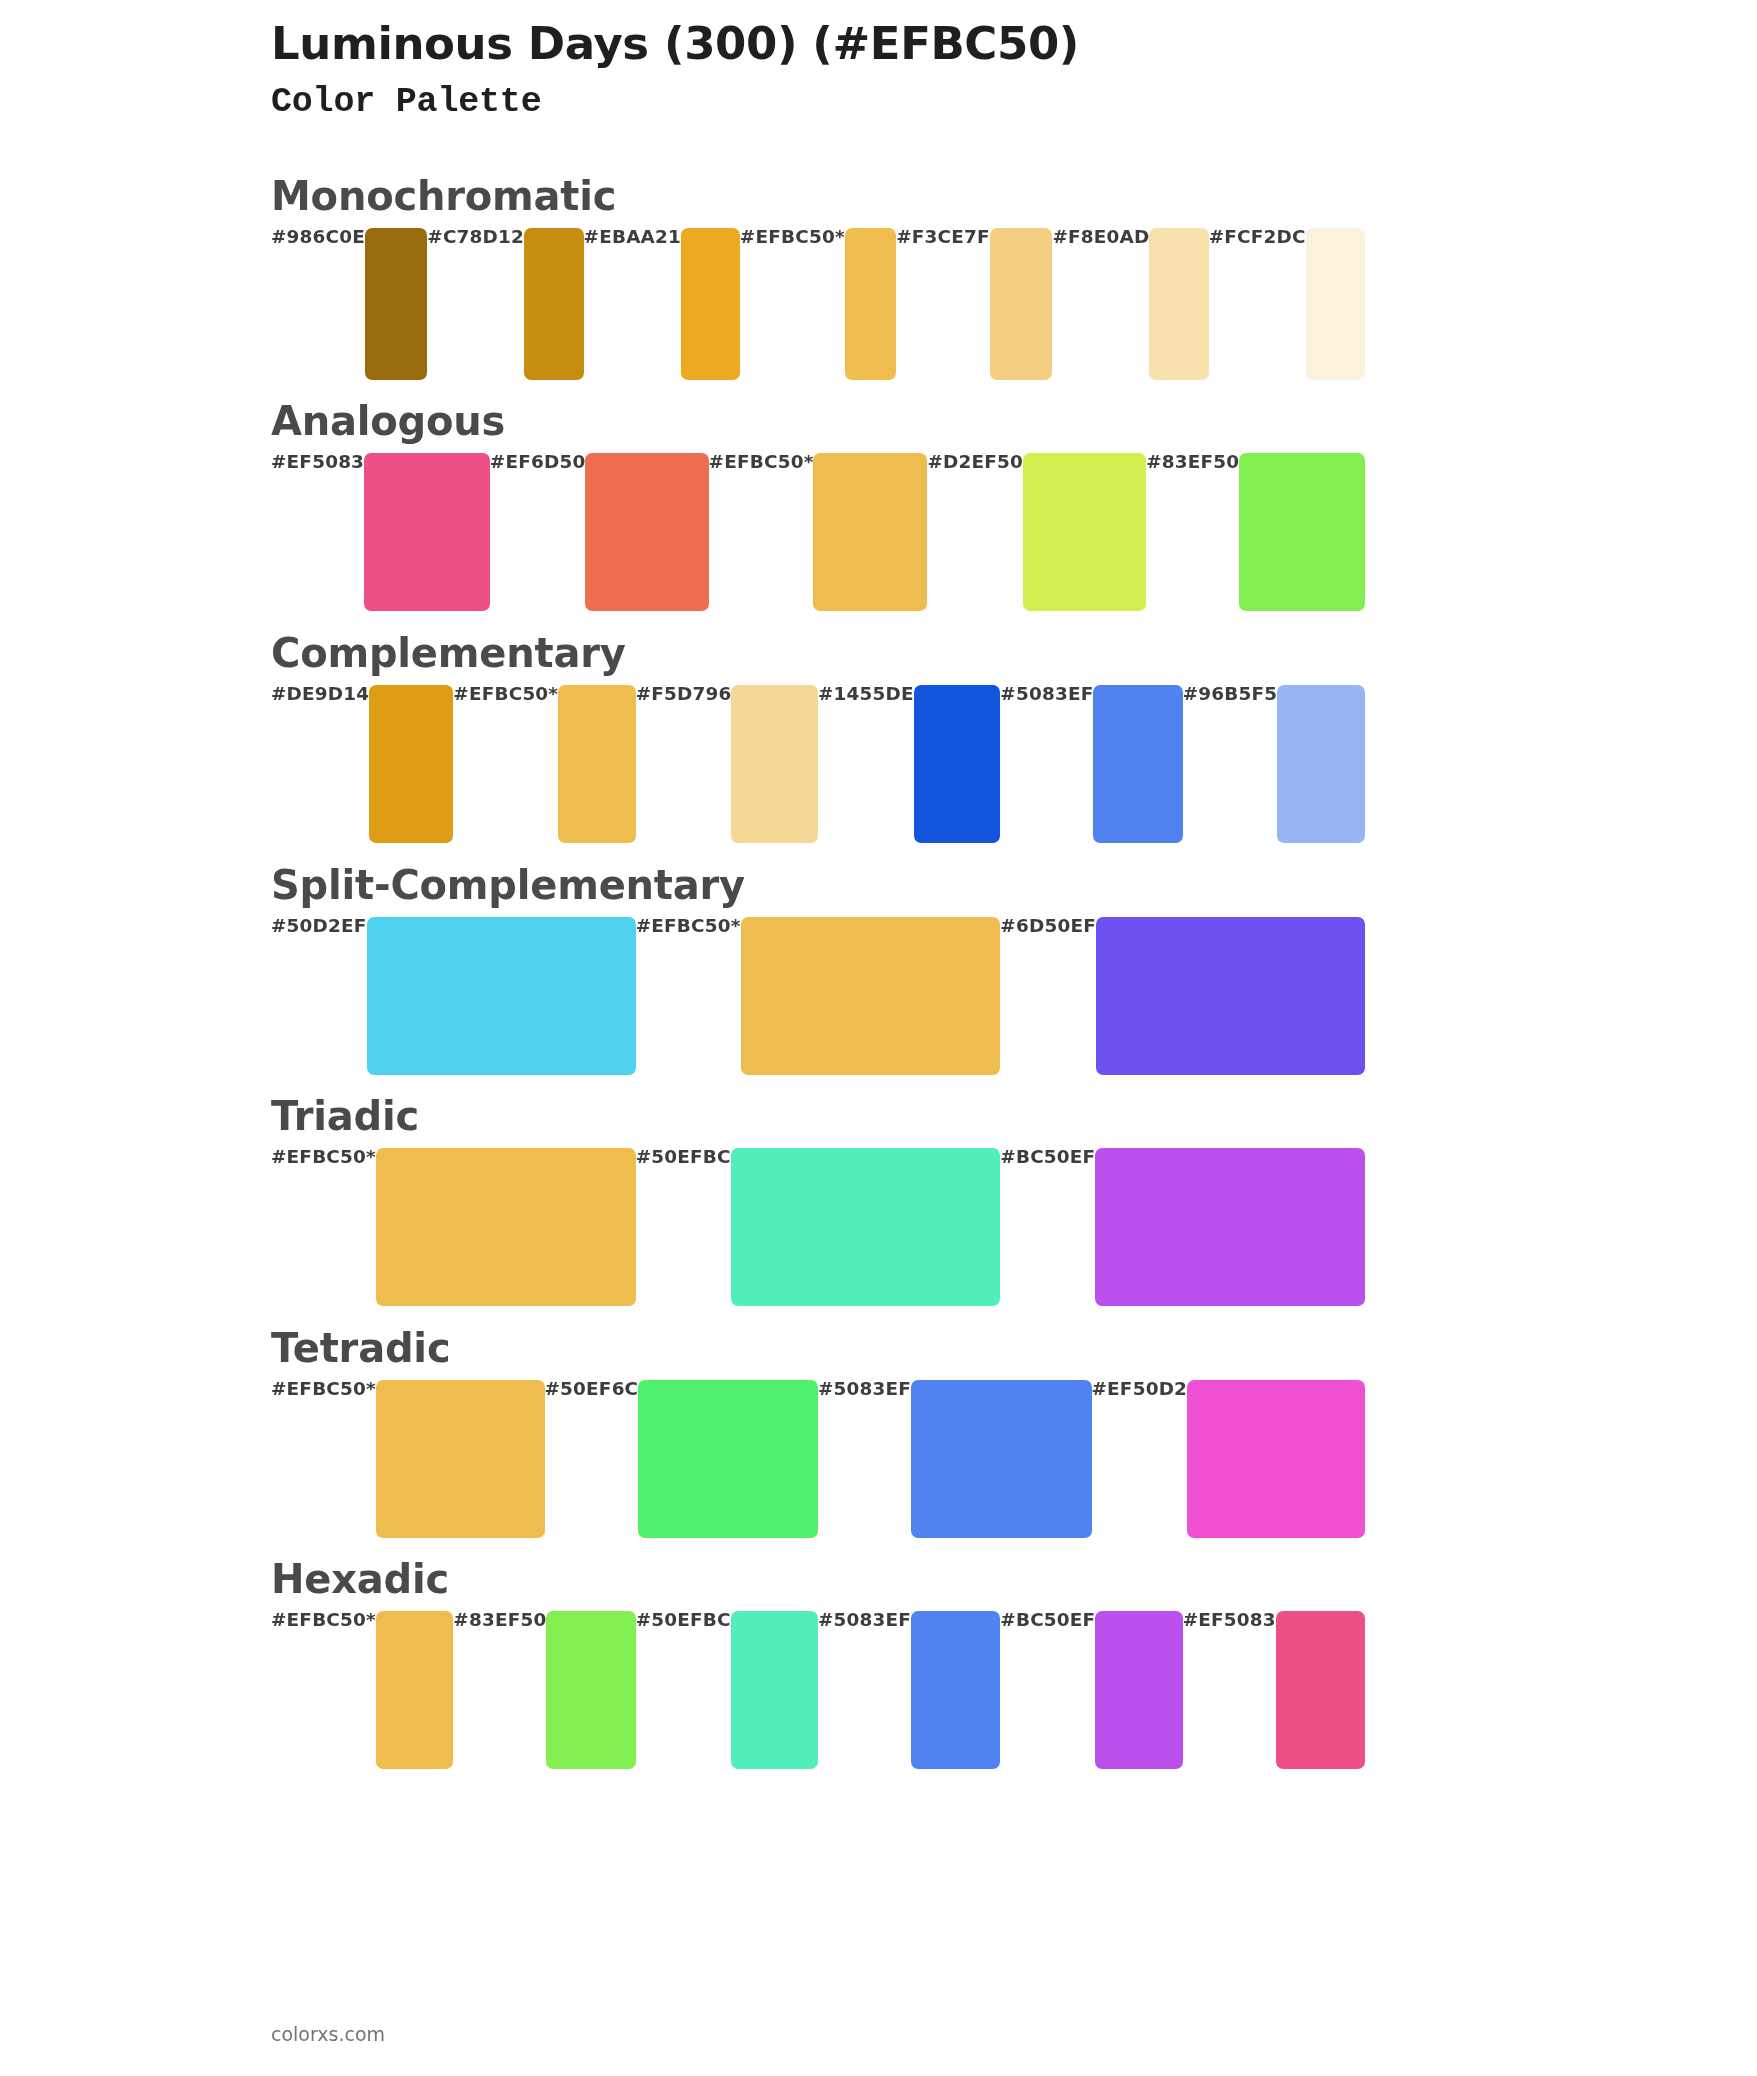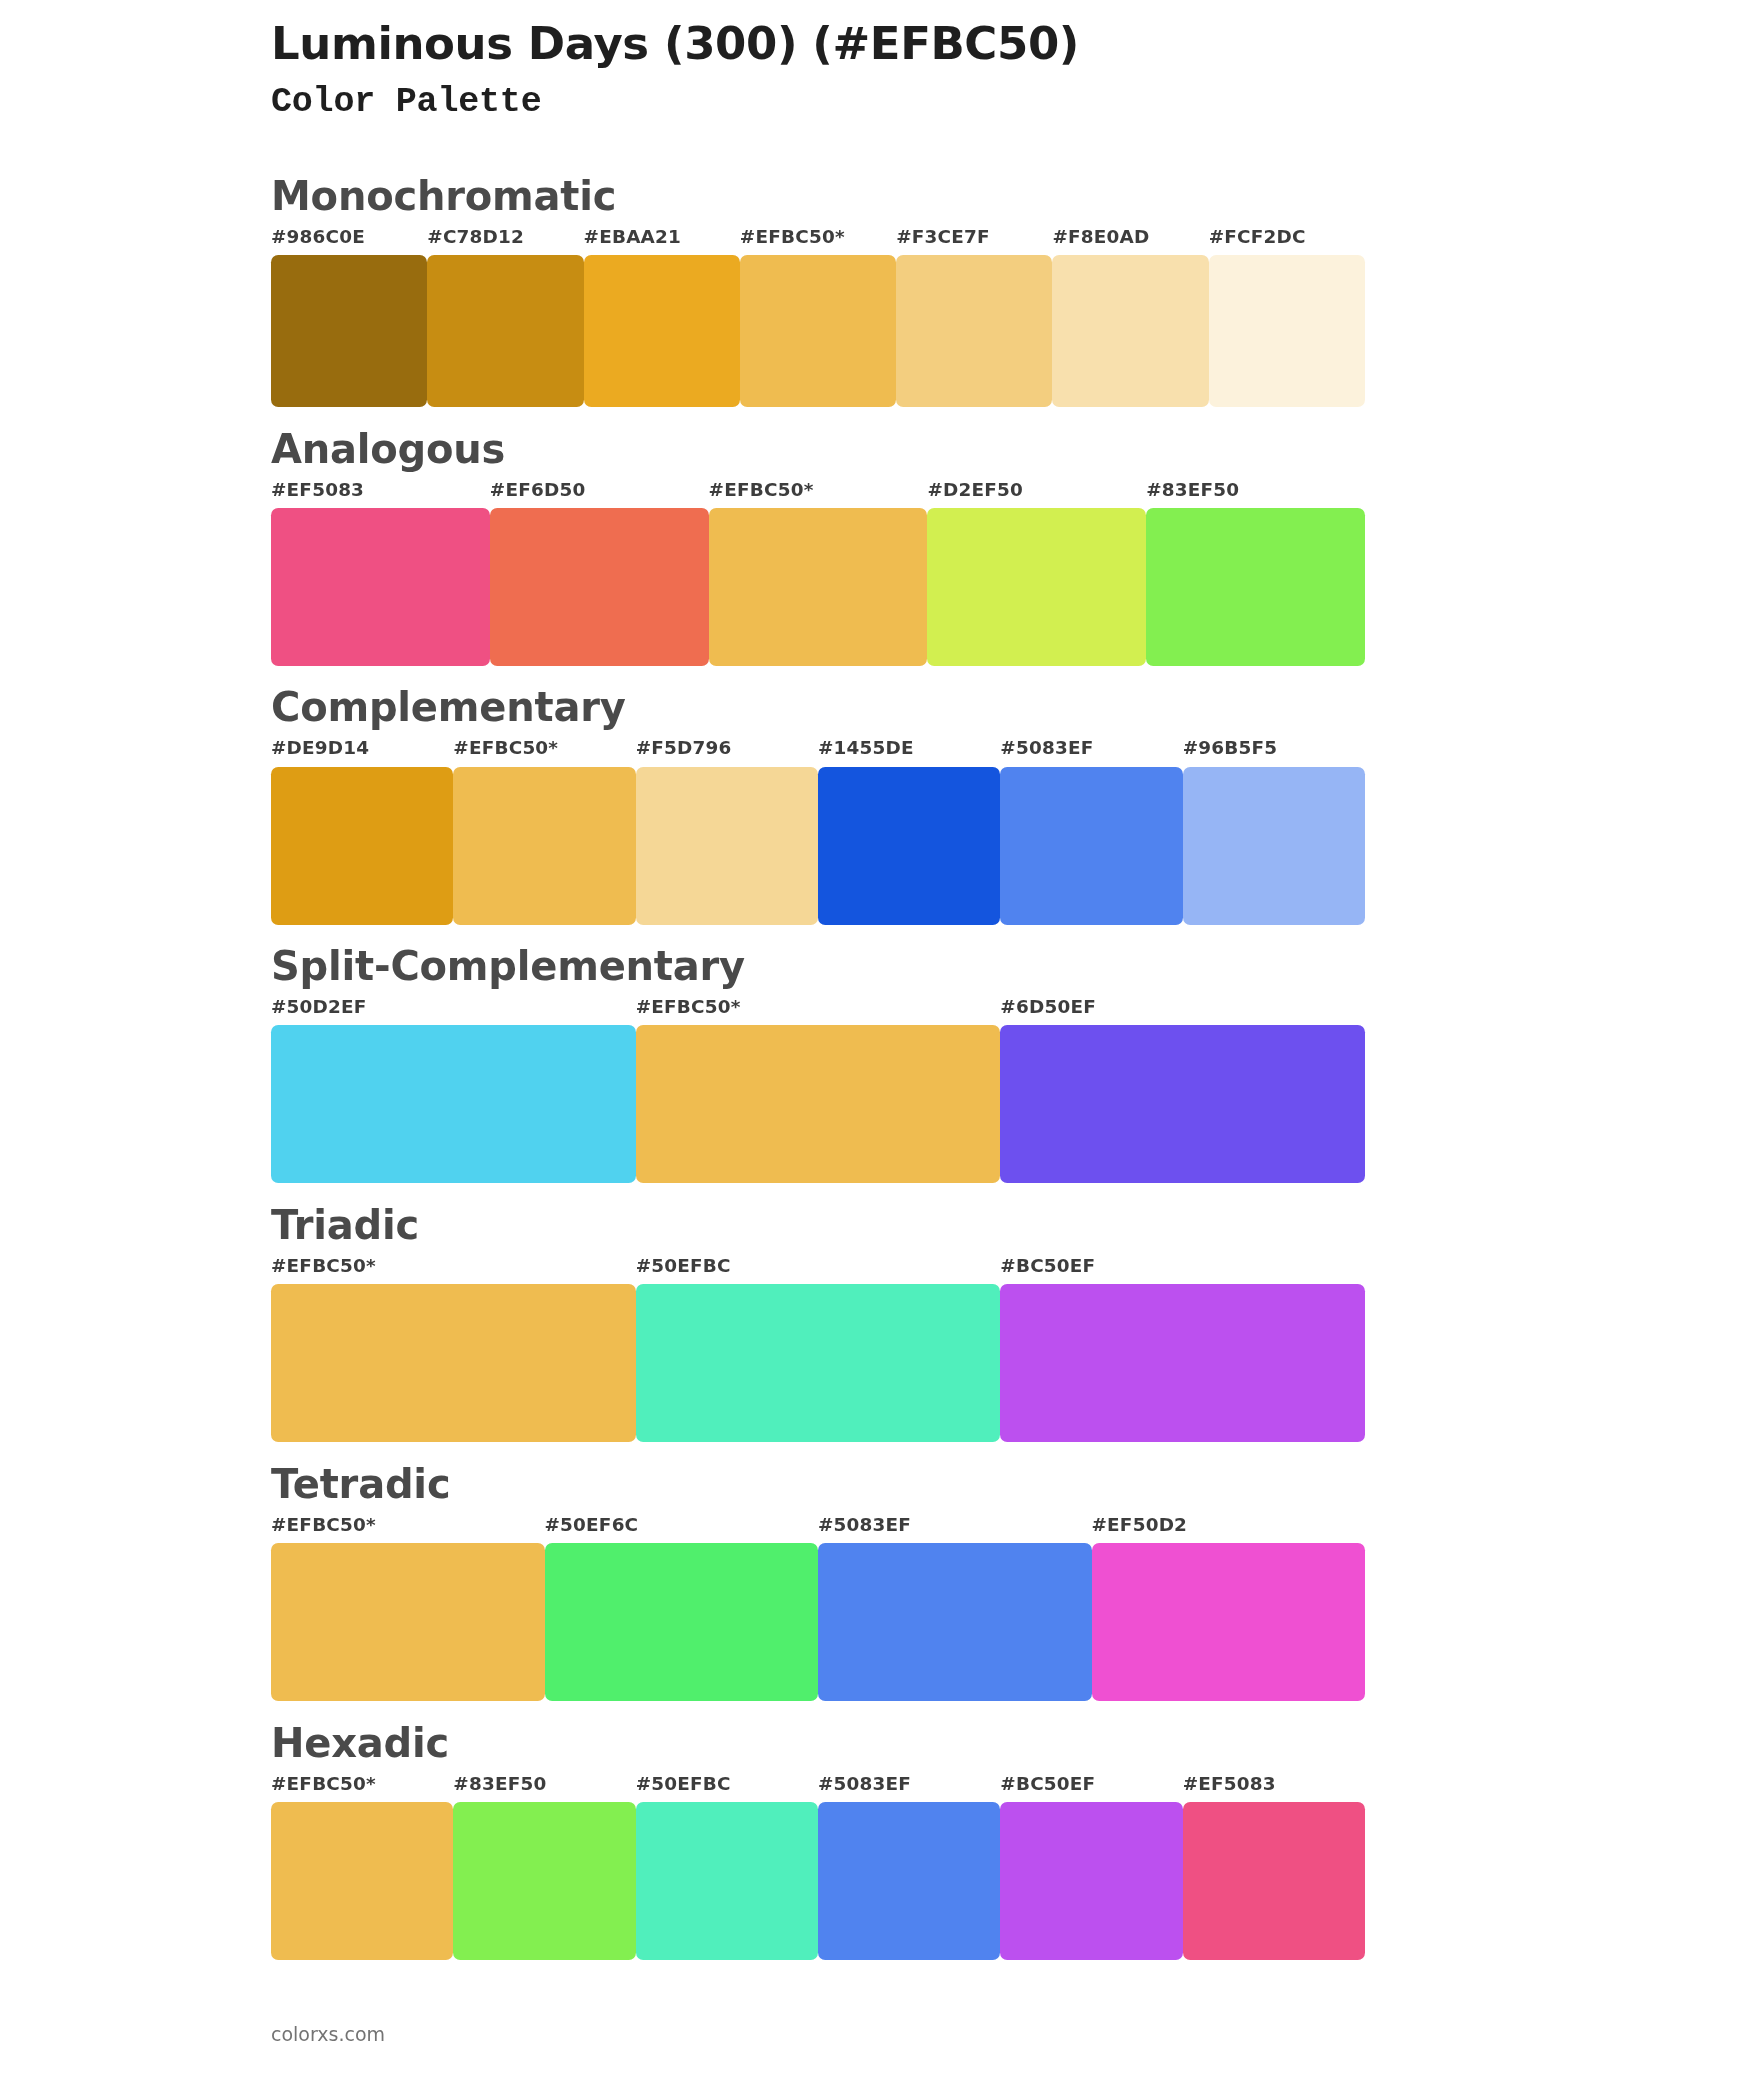--- a/index.html
+++ b/index.html
@@ -70,21 +70,21 @@
 
   .swatch-row {
     display: flex;
     align-items: flex-start;
     width: 1094px;
   }
 
   .swatch {
     position: relative;
     display: flex;
-    flex-direction: column;
+    flex-direction: row;
     flex: 1 1 0;
     min-width: 0;
   }
 
   .swatch-label {
     font-size: 18.4px;
     font-weight: 600;
     color: #3d3d3d;
     line-height: 1;
     padding-bottom: 8.8px;

